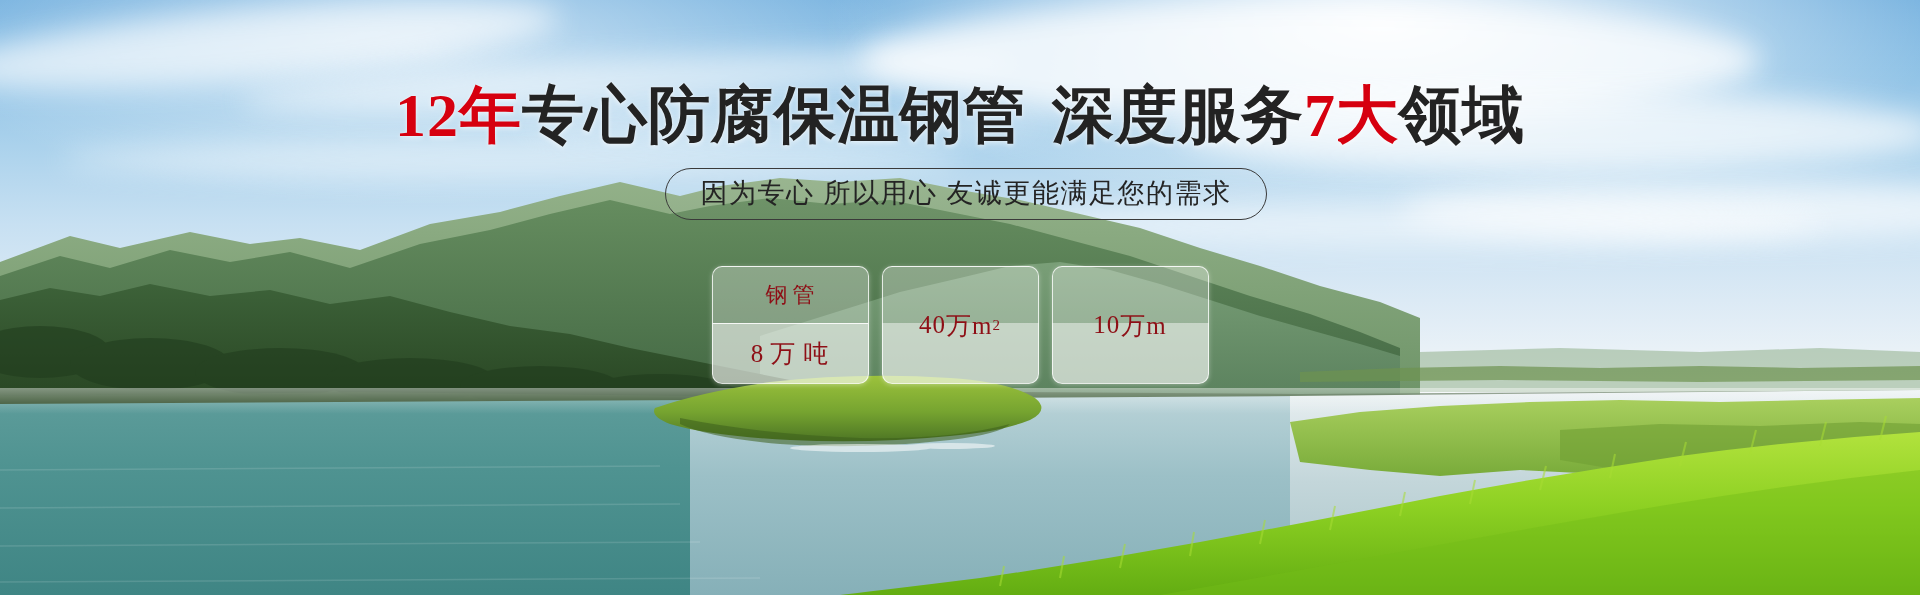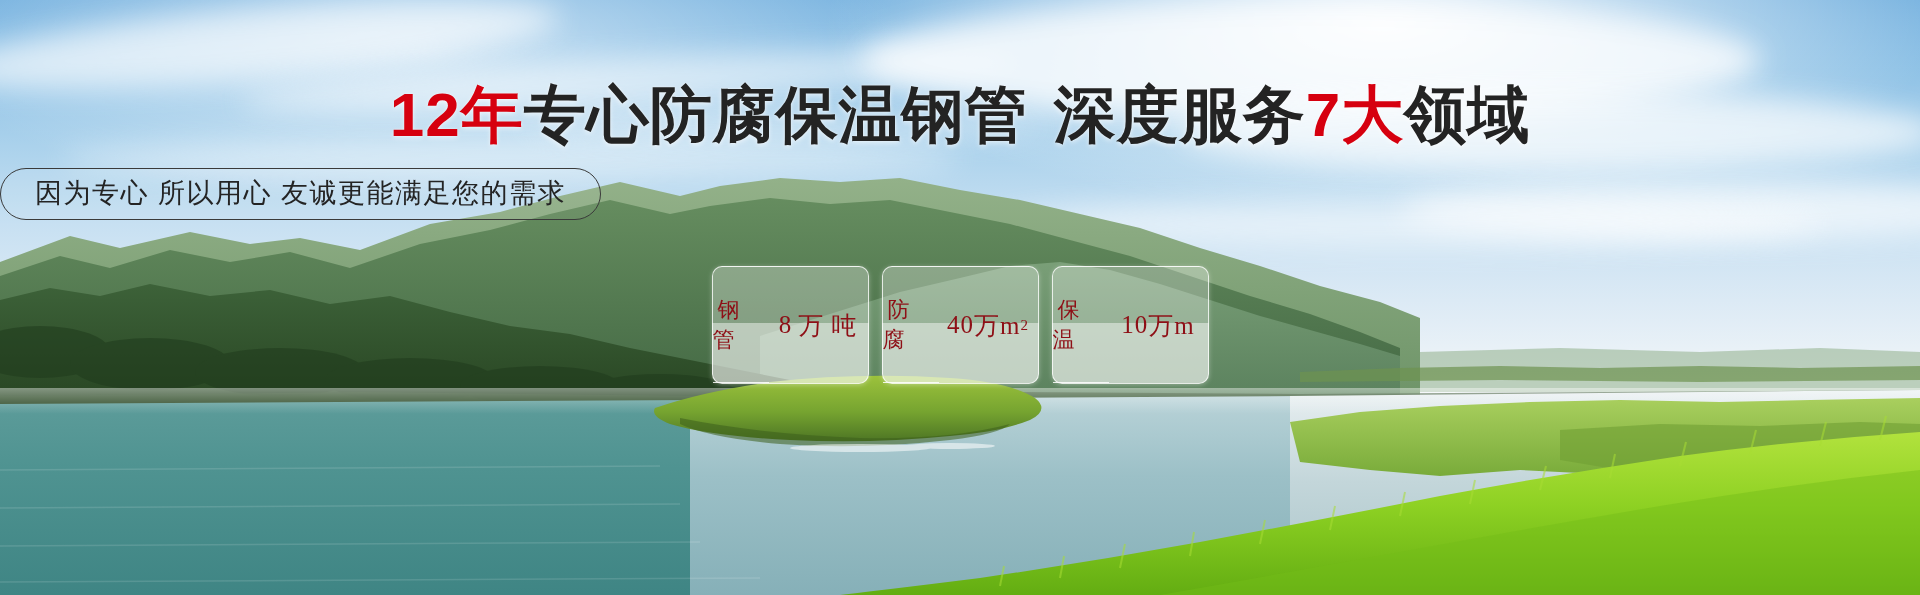--- a/index.html
+++ b/index.html
@@ -57,32 +57,33 @@
     left: 0;
     right: 0;
     top: 84px;
     text-align: center;
     font-size: 62px;
     line-height: 62px;
     font-weight: 700;
     letter-spacing: 1px;
     white-space: nowrap;
     text-shadow: 0 2px 5px rgba(255,255,255,0.55), 0 0 2px rgba(255,255,255,0.6);
+    font-family: Liberation Serif, serif;
   }
   .hl-red  { color: #d6000f; }
   .hl-dark { color: #232323; }
   .hl-gap  { display: inline-block; width: 26px; }
 
   
   .subtitle-wrap {
     position: absolute;
-    left: 0; right: 0;
+    left: 12px; right: 0;
     top: 168px;
     display: flex;
-    justify-content: flex-start;
+    justify-content: center;
   }
   .subtitle {
     border: 1.6px solid #3a3a3a;
     border-radius: 40px;
     padding: 9px 34px 11px;
     font-size: 27px;
     line-height: 30px;
     color: #242424;
     letter-spacing: 1.5px;
     white-space: nowrap;
@@ -99,20 +100,21 @@
     gap: 13px;
   }
   .card {
     width: 155px;
     height: 116px;
     border-radius: 10px;
     border: 1px solid rgba(255,255,255,0.78);
     background: linear-gradient(180deg, rgba(255,255,255,0.30) 0%, rgba(255,255,255,0.30) 48%, rgba(255,255,255,0.62) 48%, rgba(255,255,255,0.62) 100%);
     box-shadow: 0 1px 5px rgba(255,255,255,0.35);
     display: flex;
+    flex-direction: column;
     color: #8e0f16;
   }
   .card-label {
     flex: 0 0 56px;
     display: flex;
     align-items: center;
     justify-content: center;
     font-size: 22px;
     letter-spacing: 5px;
     text-indent: 5px;
@@ -303,30 +305,28 @@
     <div class="card">
       <div class="card-label">钢管</div>
       <div class="card-value">
         <span>8</span>
         <span class="sp"></span>
         <span>万 吨</span>
       </div>
     </div>
 
     <div class="card">
-      <div class="card-label">防腐</div>
       <div class="card-value">
         <span>40</span>
           <span>万m</span>
           <sup>2</sup>
       </div>
     </div>
 
     <div class="card">
-      <div class="card-label">保温</div>
       <div class="card-value">
         <span>10</span>
           <span>万m</span>
       </div>
     </div>
 
   </div>
 
 </div>
 

